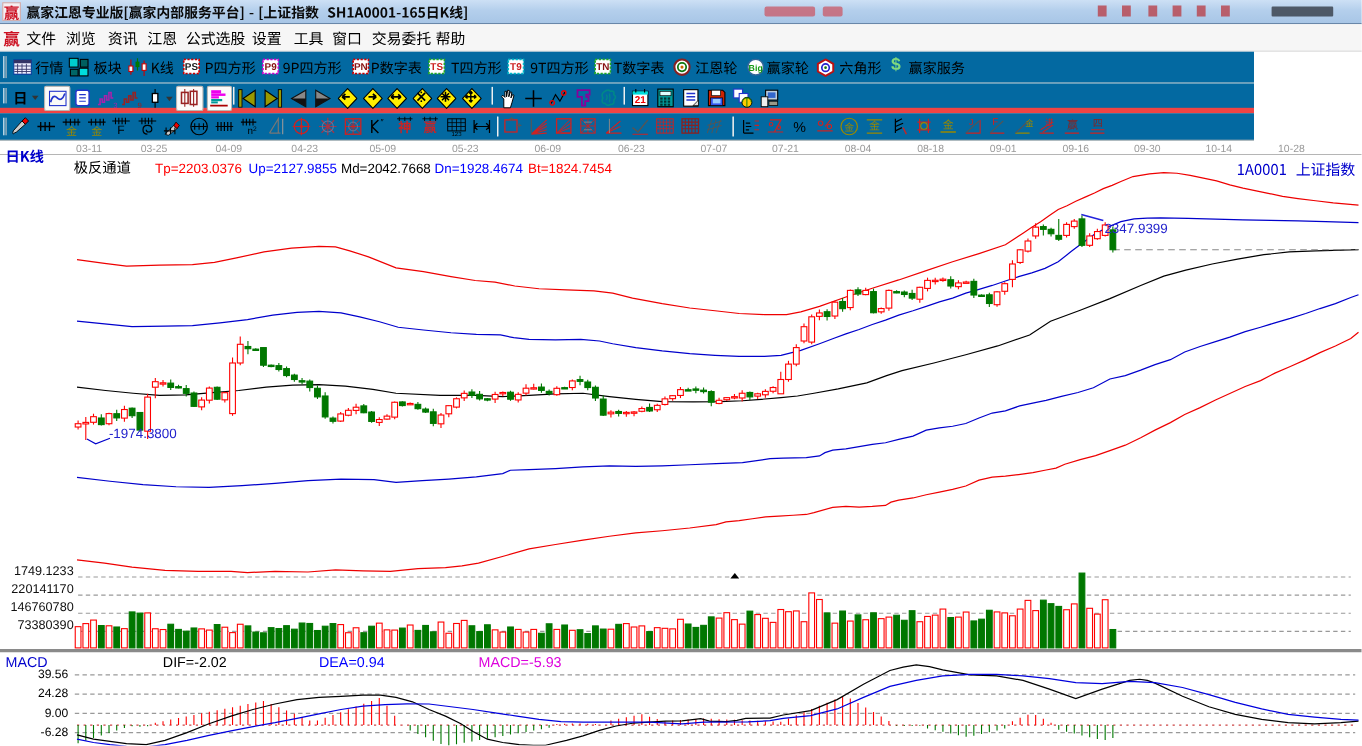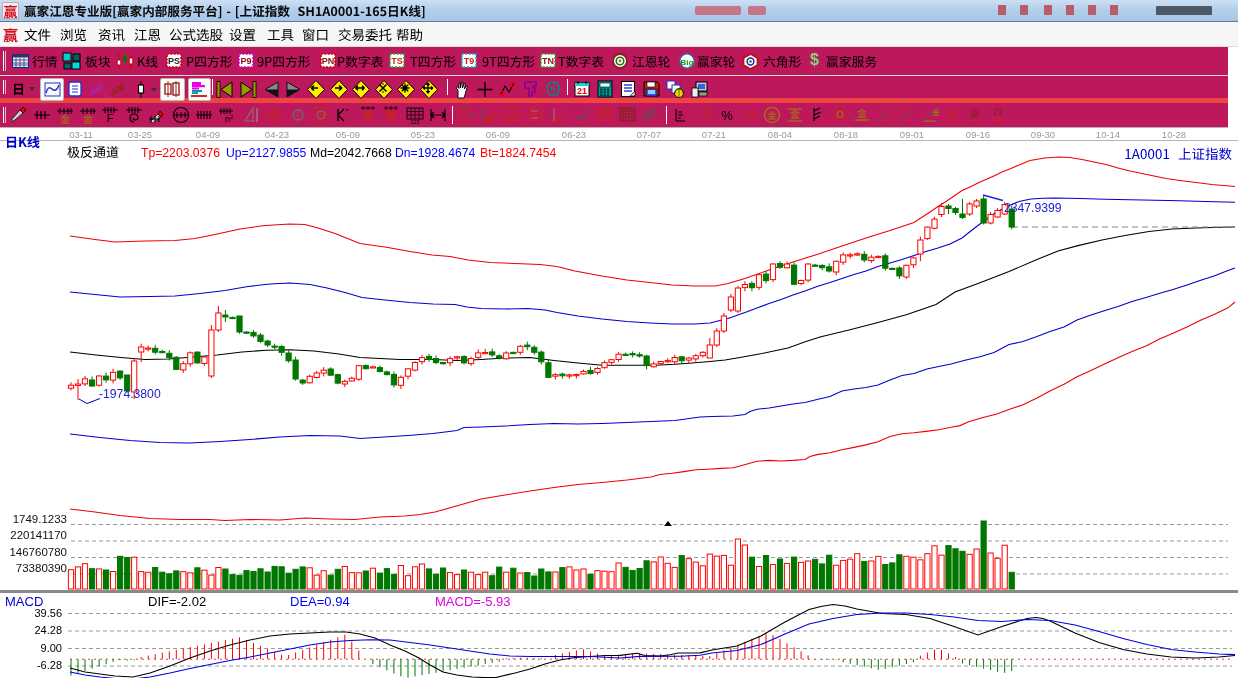--- a/index.html
+++ b/index.html
@@ -1,19 +1,19 @@
 <!DOCTYPE html>
 <html><head><meta charset="utf-8"><style>
 *{margin:0;padding:0;box-sizing:border-box}
 body{width:1238px;height:678px;overflow:hidden;font-family:"Liberation Sans",sans-serif;background:#fff;position:relative}
 .abs{position:absolute}
 .title{left:0;top:0;width:1238px;height:22px;background:linear-gradient(#cde0f5 0%,#b4cfec 45%,#a8c6e6 100%);border-bottom:1px solid #5a7aa0}
 .title .logo{position:absolute;left:2px;top:2px;width:17px;height:17px;background:#f6eef0;border:1px solid #caa;color:#cc1122;font-weight:bold;font-size:12px;text-align:center;line-height:16px}
 .menu{left:0;top:22px;width:1238px;height:25px;background:#f6f6f6;border-bottom:1px solid #dcdcdc}
-.tbar{left:0;width:1228px;background:#be185d}
+.tbar{left:0;width:1140px;background:#0369a1}
 .tb1{top:47px;height:29px;border-bottom:1px solid #d9d8d6}
 .tb2{top:76px;height:27px;border-bottom:5px solid #ef4444}
 .tb3{top:103px;height:25px;border-bottom:1px solid #b6b4b1}
 .grip{position:absolute;left:3px;top:4px;bottom:4px;width:3px;border-left:1px solid #fff;border-right:1px solid #c8c6c3}
 .lb{position:absolute;font-size:13px;color:#000;top:7px}
 .sep{position:absolute;top:3px;bottom:3px;width:1px;background:#c8c6c3;border-right:1px solid #fff}
 .icon{position:absolute}
 </style></head><body>
 
 <div class="abs title">

